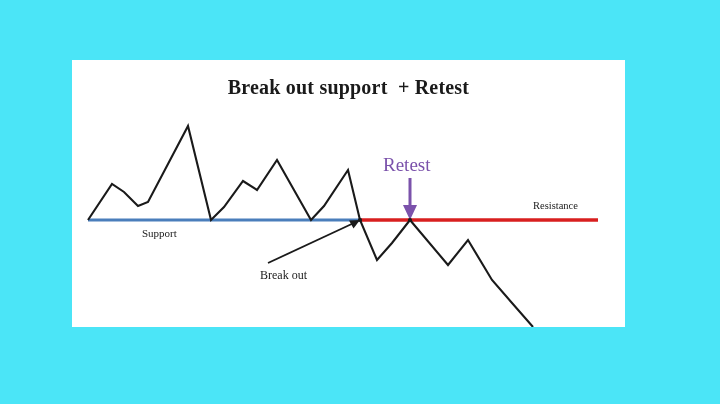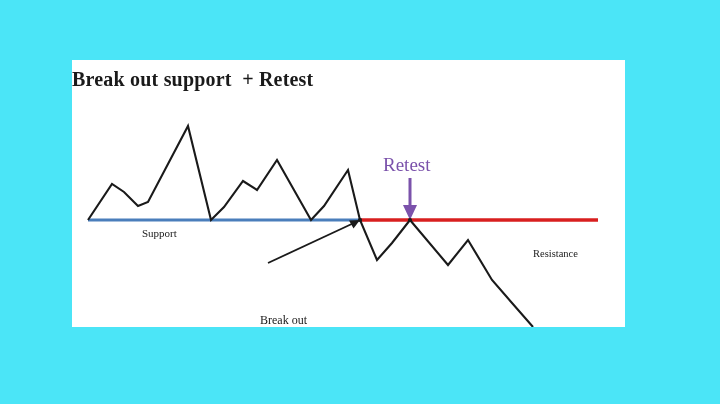--- a/index.html
+++ b/index.html
@@ -32,22 +32,23 @@
   .chart-svg {
     position: absolute;
     left: 0; top: 0;
     width: 553px;
     height: 267px;
     display: block;
   }
   .title {
     position: absolute;
     left: 0;
-    top: 8px;
+    top: 16px;
     width: 553px;
+    text-align: center;
     font-size: 20px;
     font-weight: 700;
     color: #1a1a1a;
     letter-spacing: 0.2px;
     white-space: pre;
   }
   .lbl {
     position: absolute;
     color: #1a1a1a;
     white-space: nowrap;
@@ -55,27 +56,25 @@
   .lbl-support {
     left: 22px;
     top: 167px;
     font-size: 11px;
     margin-left: 48px;
   }
   .lbl-resistance {
     left: 461px;
     top: 140px;
     font-size: 10.5px;
-    margin-top: 48px;
   }
   .lbl-breakout {
     left: 188px;
     top: 208px;
     font-size: 12px;
-    margin-top: 45px;
   }
   .lbl-retest {
     left: 311px;
     top: 94px;
     font-size: 19px;
     color: #7b52ab;
   }
 </style>
 </head>
 <body>

